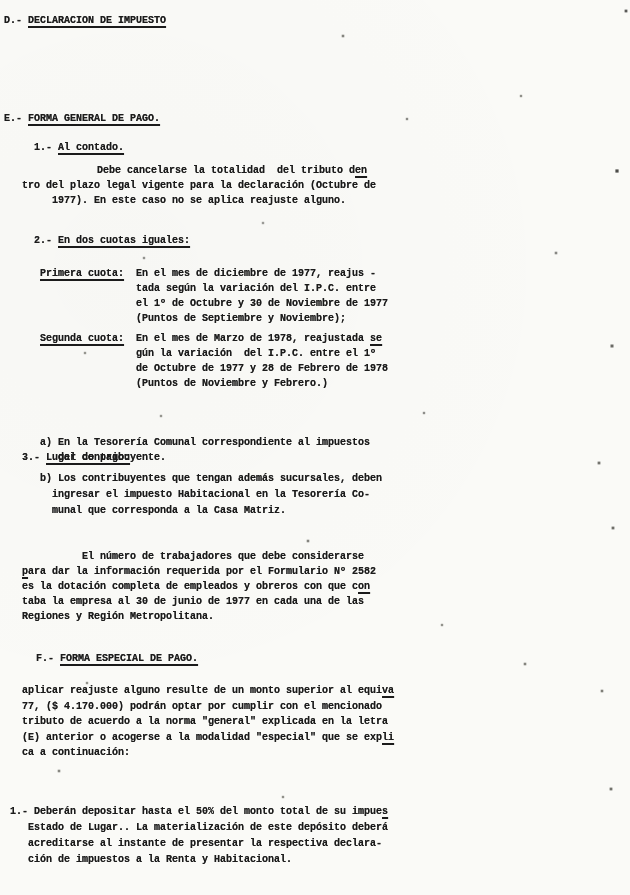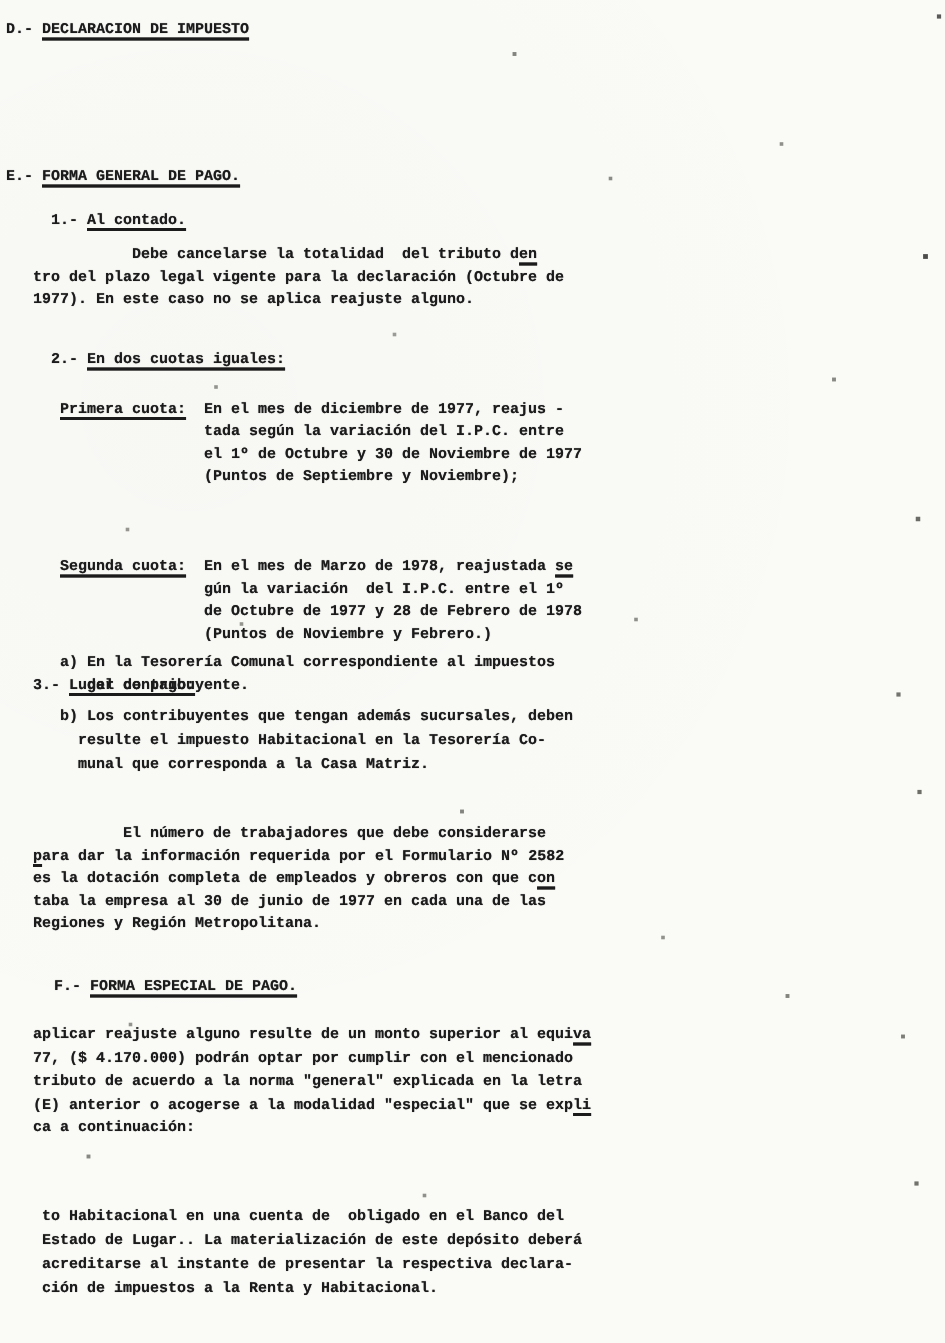--- a/index.html
+++ b/index.html
@@ -86,69 +86,69 @@
   <div class="doc-body">
       <div class="block" style="top: 13px;">
         <div class="line"><span>D.- </span><span class="u">DECLARACION DE IMPUESTO</span></div>
       </div>
       <div class="block" style="top: 111px;">
         <div class="line"><span>E.- </span><span class="u">FORMA GENERAL DE PAGO.</span></div>
       </div>
       <div class="block" style="top: 140px;">
         <div class="line"><span>     1.- </span><span class="u">Al contado.</span></div>
       </div>
-      <div class="block" style="top: 163px;">
+      <div class="block" style="top: 163px; text-align: center;">
         <div class="line"><span>              Debe cancelarse la totalidad  del tributo d</span><span class="u">en</span></div>
         <div class="line"><span>   tro del plazo legal vigente para la declaración (Octubre de</span></div>
         <div class="line"><span>   1977). En este caso no se aplica reajuste alguno.</span></div>
       </div>
       <div class="block" style="top: 233px;">
         <div class="line"><span>     2.- </span><span class="u">En dos cuotas iguales:</span></div>
       </div>
       <div class="block" style="top: 266px;">
         <div class="line"><span>      </span><span class="u">Primera cuota:</span><span>  En el mes de diciembre de 1977, reajus -</span></div>
         <div class="line"><span>                      tada según la variación del I.P.C. entre</span></div>
         <div class="line"><span>                      el 1º de Octubre y 30 de Noviembre de 1977</span></div>
         <div class="line"><span>                      (Puntos de Septiembre y Noviembre);</span></div>
       </div>
-      <div class="block" style="top: 331px; margin-top: 40px;">
+      <div class="block" style="top: 331px;">
         <div class="line"><span>      </span><span class="u">Segunda cuota:</span><span>  En el mes de Marzo de 1978, reajustada </span><span class="u">se</span></div>
         <div class="line"><span>                      gún la variación  del I.P.C. entre el 1º</span></div>
         <div class="line"><span>                      de Octubre de 1977 y 28 de Febrero de 1978</span></div>
         <div class="line"><span>                      (Puntos de Noviembre y Febrero.)</span></div>
       </div>
       <div class="block" style="top: 410px; margin-top: 40px;">
         <div class="line"><span>   3.- </span><span class="u">Lugar de pago:</span></div>
       </div>
       <div class="block" style="top: 435px;">
         <div class="line"><span>      a) En la Tesorería Comunal correspondiente al impuestos</span></div>
         <div class="line"><span>         del contribuyente.</span></div>
       </div>
       <div class="block" style="top: 471px; line-height: 16px;">
         <div class="line"><span>      b) Los contribuyentes que tengan además sucursales, deben</span></div>
-        <div class="line"><span>        resulte el impuesto Habitacional en la Tesorería Co-</span></div>
+        <div class="line"><span>        ingresar el impuesto Habitacional en la Tesorería Co-</span></div>
         <div class="line"><span>        munal que corresponda a la Casa Matriz.</span></div>
       </div>
       <div class="block" style="top: 549px;">
         <div class="line"><span>             El número de trabajadores que debe considerarse</span></div>
         <div class="line"><span>   </span><span class="u">p</span><span>ara dar la información requerida por el Formulario Nº 2582</span></div>
         <div class="line"><span>   es la dotación completa de empleados y obreros con que c</span><span class="u">on</span></div>
         <div class="line"><span>   taba la empresa al 30 de junio de 1977 en cada una de las</span></div>
         <div class="line"><span>   Regiones y Región Metropolitana.</span></div>
       </div>
       <div class="block" style="top: 651px; margin-left: 32px;">
         <div class="line"><span>F.- </span><span class="u">FORMA ESPECIAL DE PAGO.</span></div>
       </div>
       <div class="block" style="top: 683px; line-height: 15.5px;">
         <div class="line"><span>   aplicar reajuste alguno resulte de un monto superior al equi</span><span class="u">va</span></div>
         <div class="line"><span>   77, ($ 4.170.000) podrán optar por cumplir con el mencionado</span></div>
         <div class="line"><span>   tributo de acuerdo a la norma "general" explicada en la letra</span></div>
         <div class="line"><span>   (E) anterior o acogerse a la modalidad "especial" que se exp</span><span class="u">li</span></div>
         <div class="line"><span>   ca a continuación:</span></div>
       </div>
       <div class="block" style="top: 804px; line-height: 16px;">
-        <div class="line"><span>    to Habitacional en una cuenta de  obligado en el Banco del</span></div>
+        <div class="line"><span> 1.- Deberán depositar hasta el 50% del monto total de su impue</span><span class="u">s</span></div>
         <div class="line"><span>    Estado de Lugar.. La materialización de este depósito deberá</span></div>
         <div class="line"><span>    acreditarse al instante de presentar la respectiva declara-</span></div>
         <div class="line"><span>    ción de impuestos a la Renta y Habitacional.</span></div>
       </div>
     </div>
 </div>
 
 </body></html>

